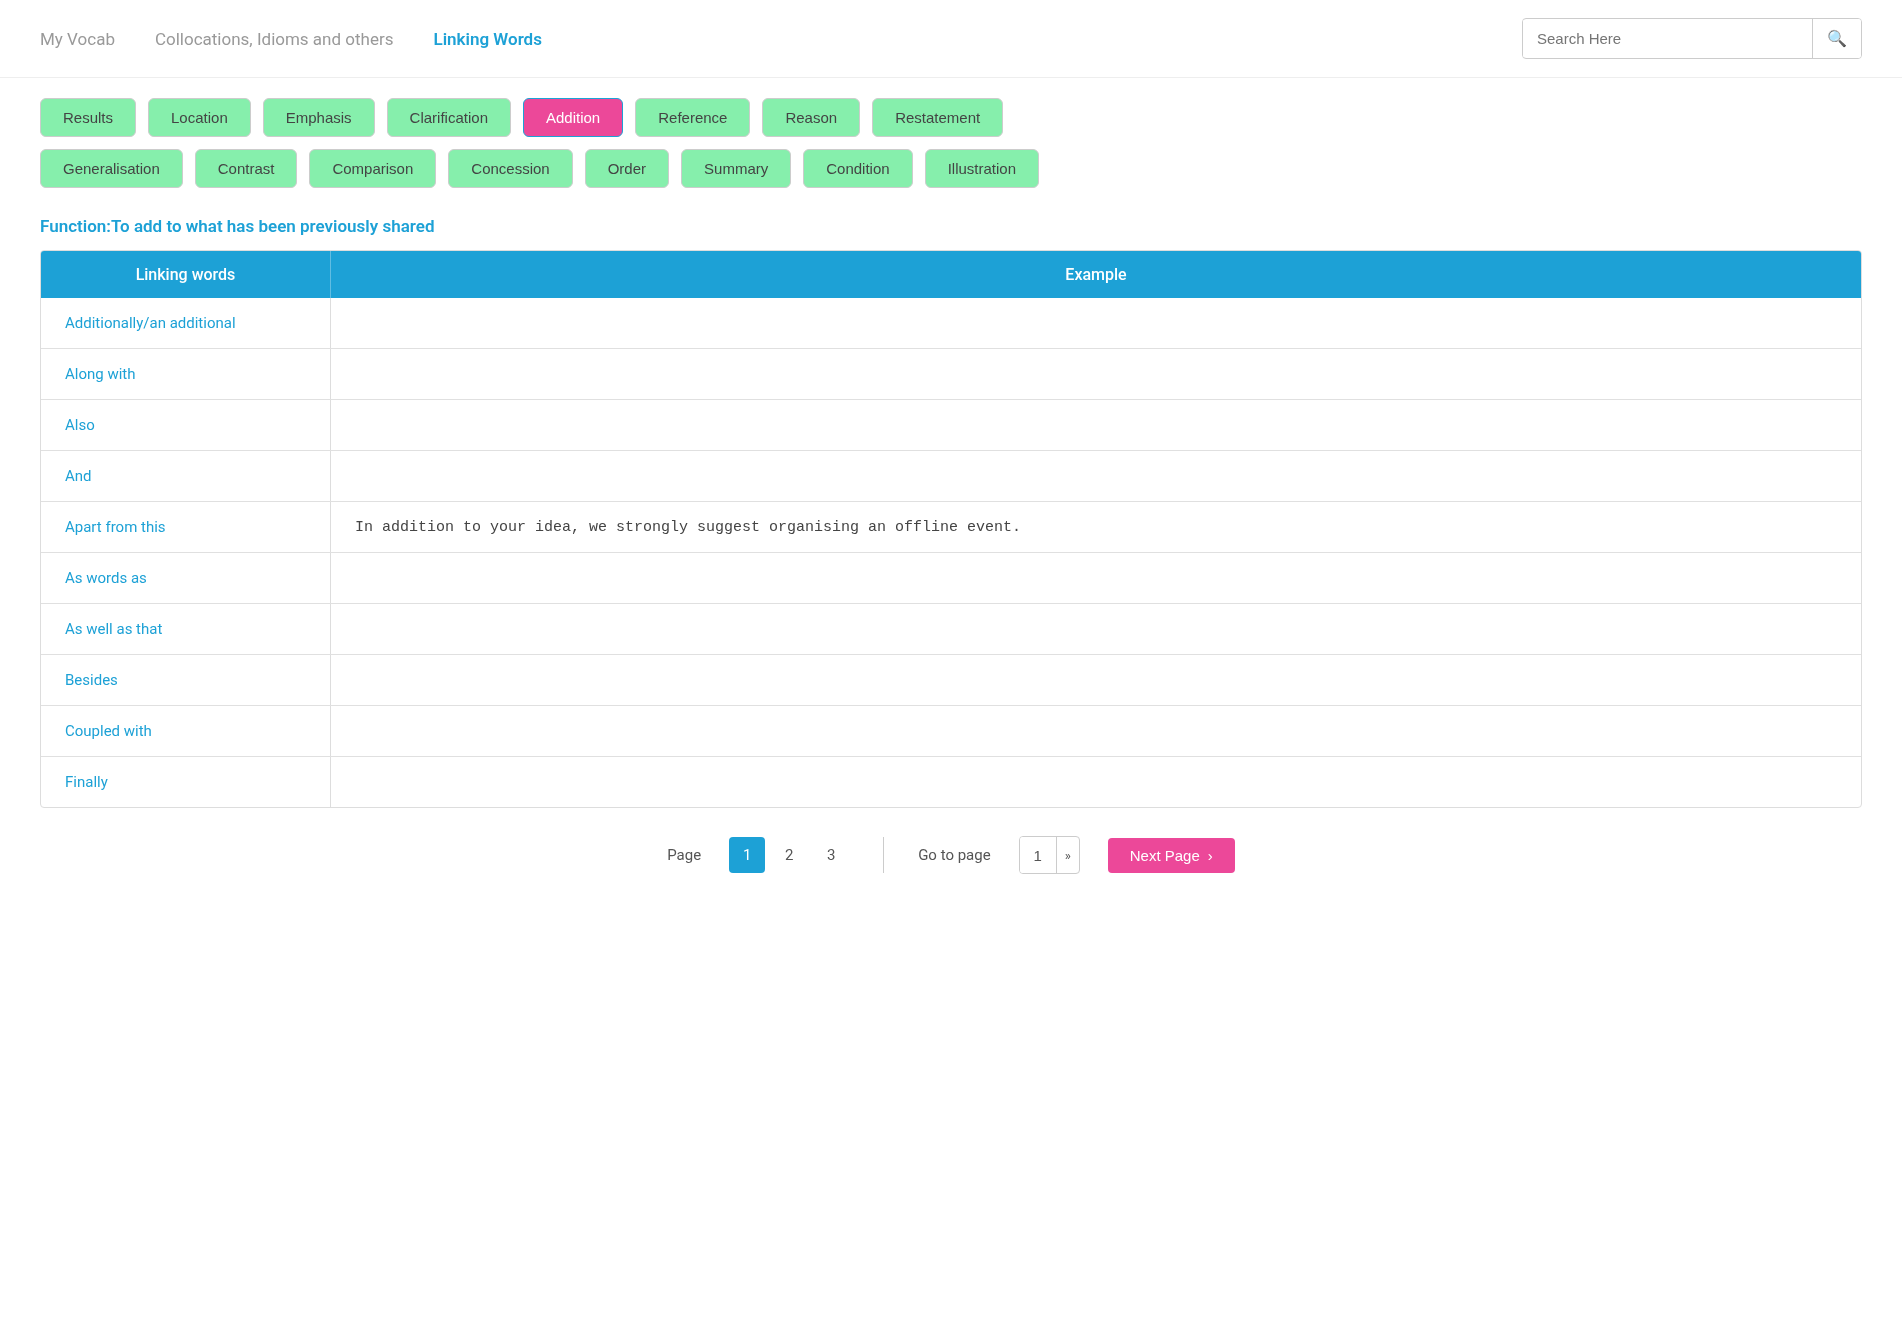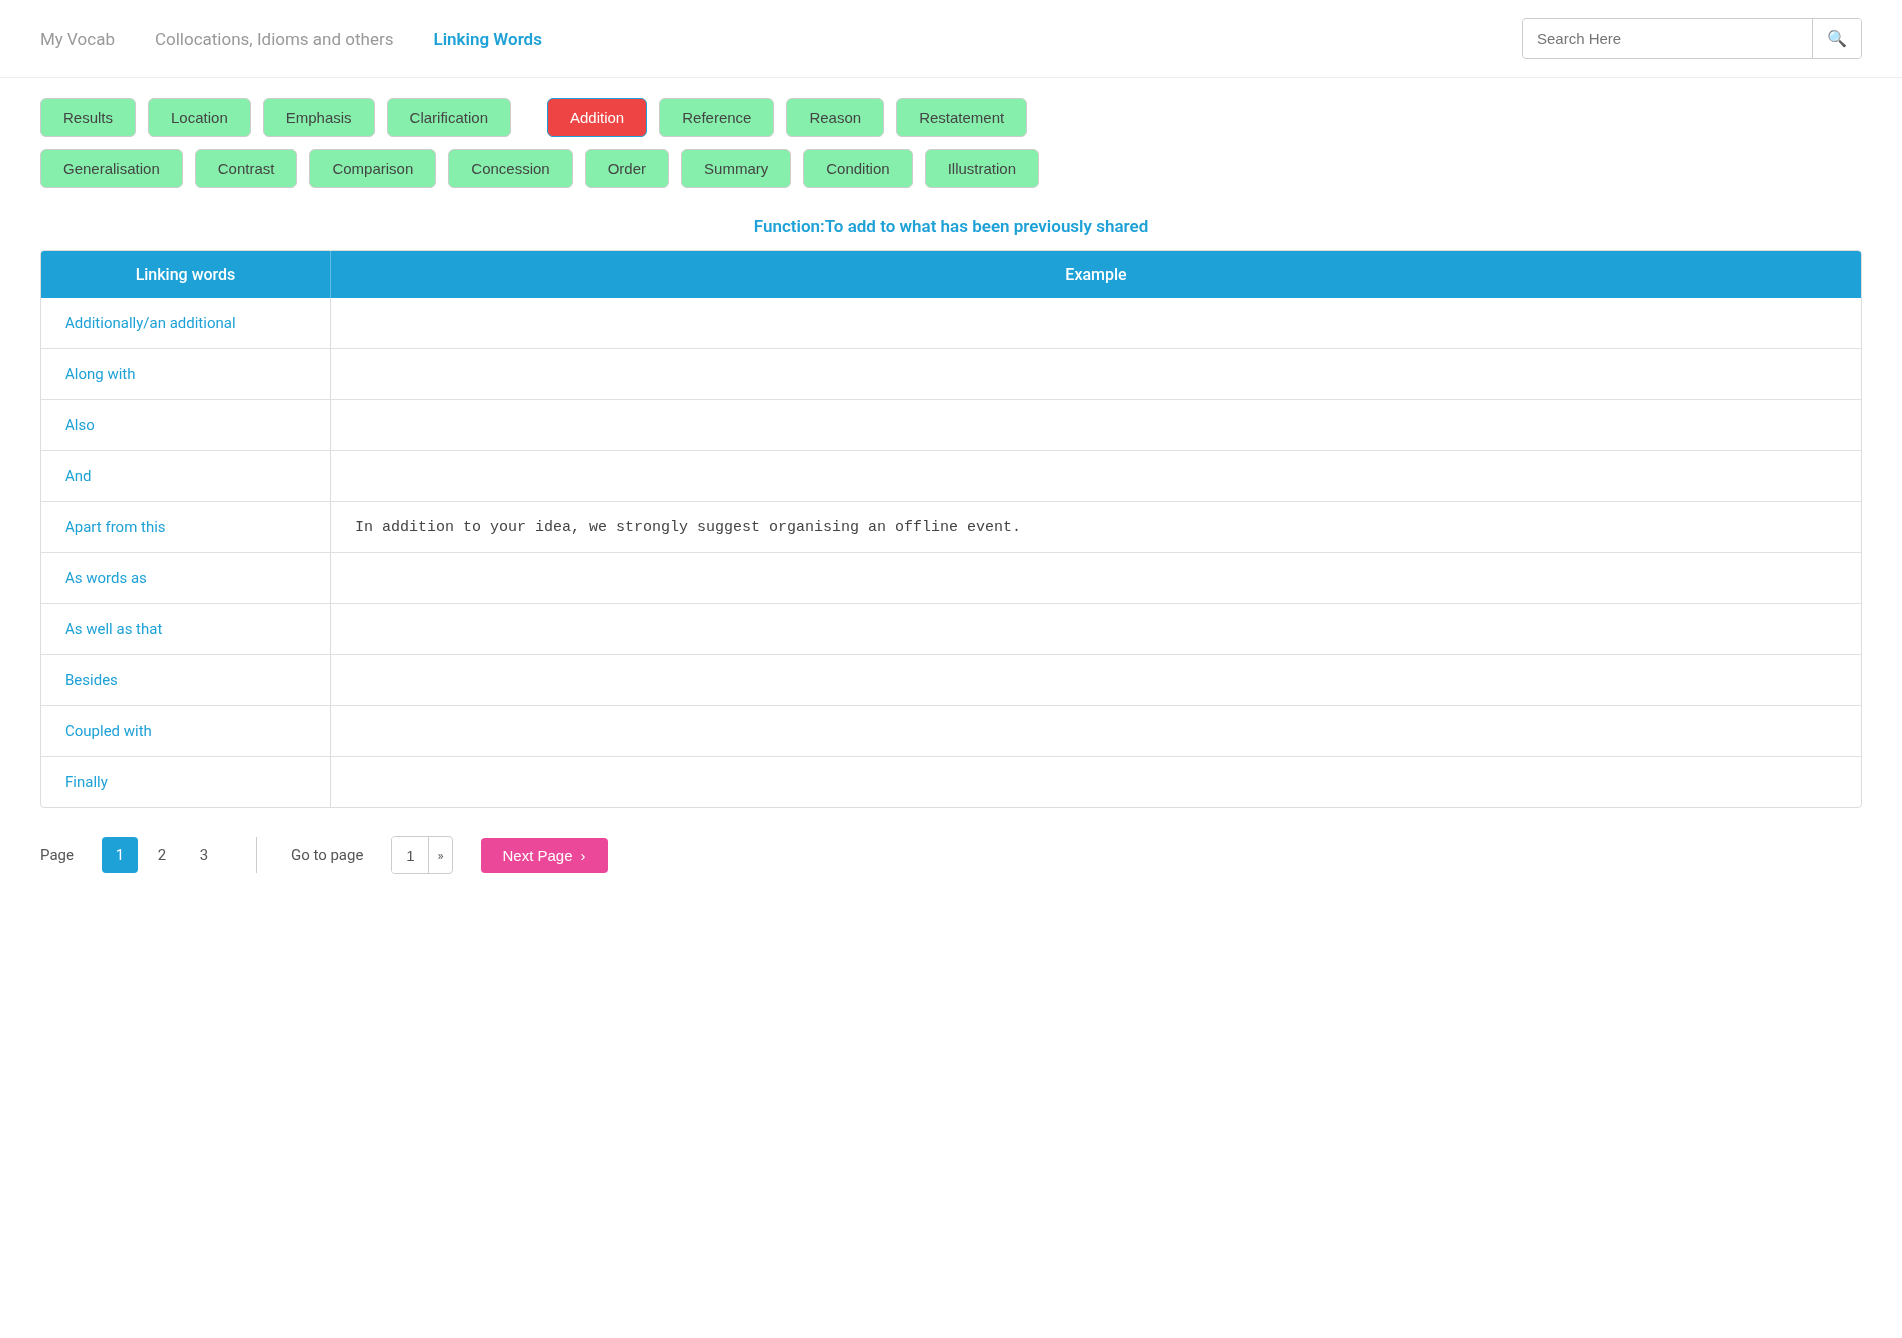--- a/index.html
+++ b/index.html
@@ -71,29 +71,27 @@
       padding: 10px 22px;
       border: 1px solid #ccc;
       border-radius: 6px;
       background: #86efac;
       font-size: 15px;
       color: #444;
       cursor: pointer;
       white-space: nowrap;
     }
     .cat-btn.active {
-      background: #ef4444;
+      background: #ec4899;
       color: #fff;
       border-color: #1da1d6;
-      margin-left: 24px;
     }
 
     
     .function-label {
-      text-align: center;
       color: #1da1d6;
       font-size: 17px;
       font-weight: 600;
       padding: 18px 40px 14px;
     }
 
     
     .table-container {
       margin: 0 40px;
       border: 1px solid #ddd;
@@ -138,20 +136,21 @@
       align-items: center;
       font-family: Liberation Mono, monospace;
     }
 
     
     .pagination {
       display: flex;
       align-items: center;
       padding: 28px 40px;
       gap: 28px;
+      justify-content: center;
     }
     .page-label {
       font-size: 15px;
       color: #555;
     }
     .page-num {
       width: 36px;
       height: 36px;
       display: flex;
       align-items: center;

